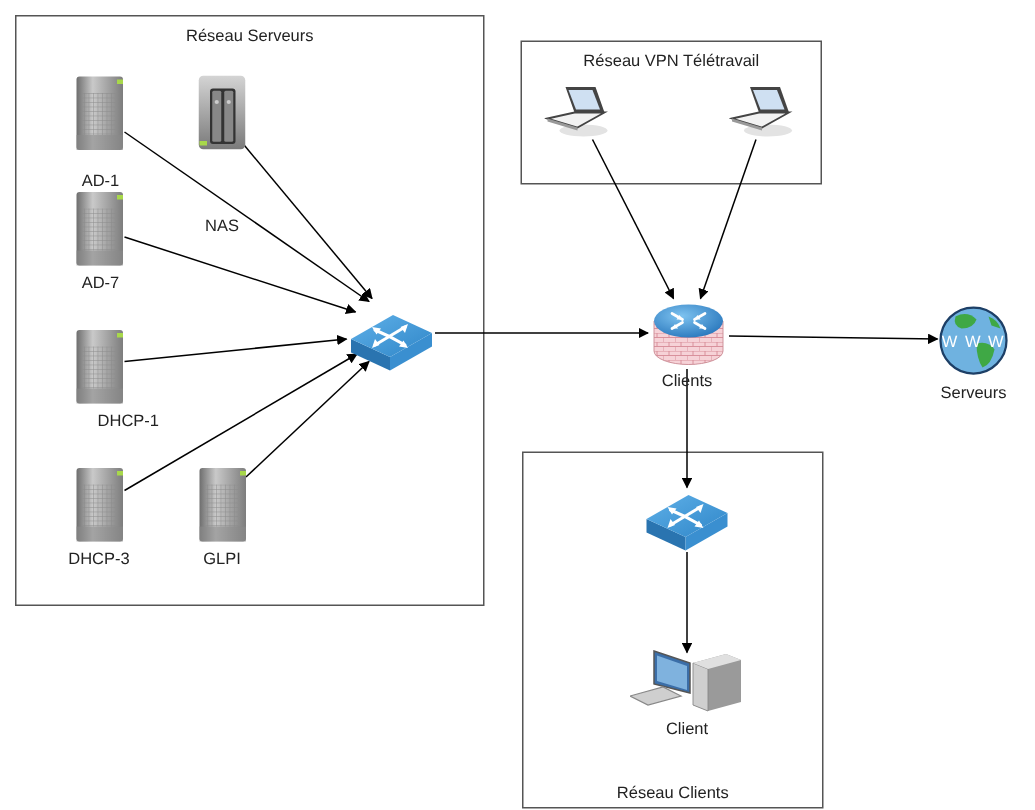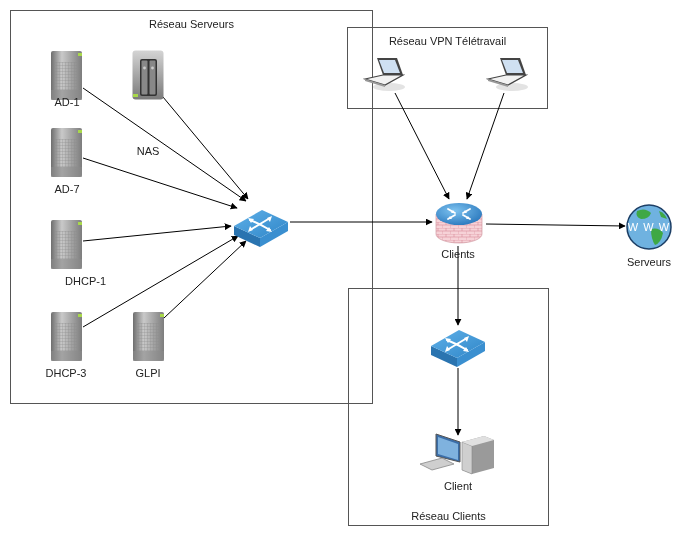--- a/index.html
+++ b/index.html
@@ -7,27 +7,27 @@
          font-family: "Liberation Sans", sans-serif; color: #222; }
   .zone { position: absolute; border: 1px solid #555; box-sizing: border-box; background: transparent; }
   .zone-title { position: absolute; left: 0; right: 0; text-align: center; font-size: 11px; color: #222; }
   .label { position: absolute; font-size: 11px; color: #222; text-align: center; width: 80px; transform: translateX(-50%); }
   .node { position: absolute; }
   svg.links { position: absolute; left: 0; top: 0; }
 </style>
 </head>
 <body>
 
-<div class="zone" style="left:10px;top:10px;width:363px;height:394px;">
+<div class="zone" style="left:10px;top:10px;width:313px;height:394px;">
   <div class="zone-title" style="top:7px;">Réseau Serveurs</div>
 </div>
-<div class="zone" style="left:347px;top:27px;width:201px;height:82px;">
+<div class="zone" style="left:347px;top:27px;width:201px;height:96px;">
   <div class="zone-title" style="top:7px;">Réseau VPN Télétravail</div>
 </div>
-<div class="zone" style="left:348px;top:288px;width:201px;height:238px;">
+<div class="zone" style="left:348px;top:301px;width:201px;height:238px;">
   <div class="zone-title" style="top:221px;">Réseau Clients</div>
 </div>
 
 <svg class="links" width="690" height="540">
   <defs>
     <marker id="arr" viewBox="0 0 10 10" refX="9" refY="5" markerWidth="7" markerHeight="7" orient="auto-start-reverse">
       <path d="M0,0 L10,5 L0,10 z" fill="#000"></path>
     </marker>
   </defs>
   <line x1="83" y1="88" x2="246" y2="201" stroke="#000" stroke-width="1" marker-end="url(#arr)"></line>
@@ -54,21 +54,21 @@
     <pattern id="grid" width="3" height="3" patternUnits="userSpaceOnUse">
       <rect width="3" height="3" fill="none"></rect>
         <path d="M0,0 H3 M0,0 V3" stroke="#8a8a8a" stroke-width="0.6"></path>
     </pattern>
   </defs>
   <rect x="1" y="1" width="31" height="49" rx="2" fill="url(#srv)"></rect>
   <rect x="5" y="12" width="22" height="28" fill="url(#grid)"></rect>
   <rect x="28" y="3" width="4" height="3" fill="#a8d84a"></rect>
   <rect x="1" y="40" width="31" height="10" fill="#8a8a8a" opacity="0.6"></rect>
 </svg>
-<div class="label" style="left:67px;top:96px;">AD-1</div>
+<div class="label" style="left:67px;top:115px;">AD-1</div>
 
 <svg class="node" style="left:132px;top:50px;" width="32" height="50" viewBox="0 0 32 50">
   <defs>
     <linearGradient id="nasg" x1="0" x2="0" y1="0" y2="1">
       <stop offset="0" stop-color="#d4d4d4"></stop>
         <stop offset="1" stop-color="#7a7a7a"></stop>
     </linearGradient>
   </defs>
   <rect x="0.5" y="0.5" width="31" height="49" rx="3" fill="url(#nasg)"></rect>
   <rect x="8" y="9" width="17" height="37" rx="2" fill="#333"></rect>

